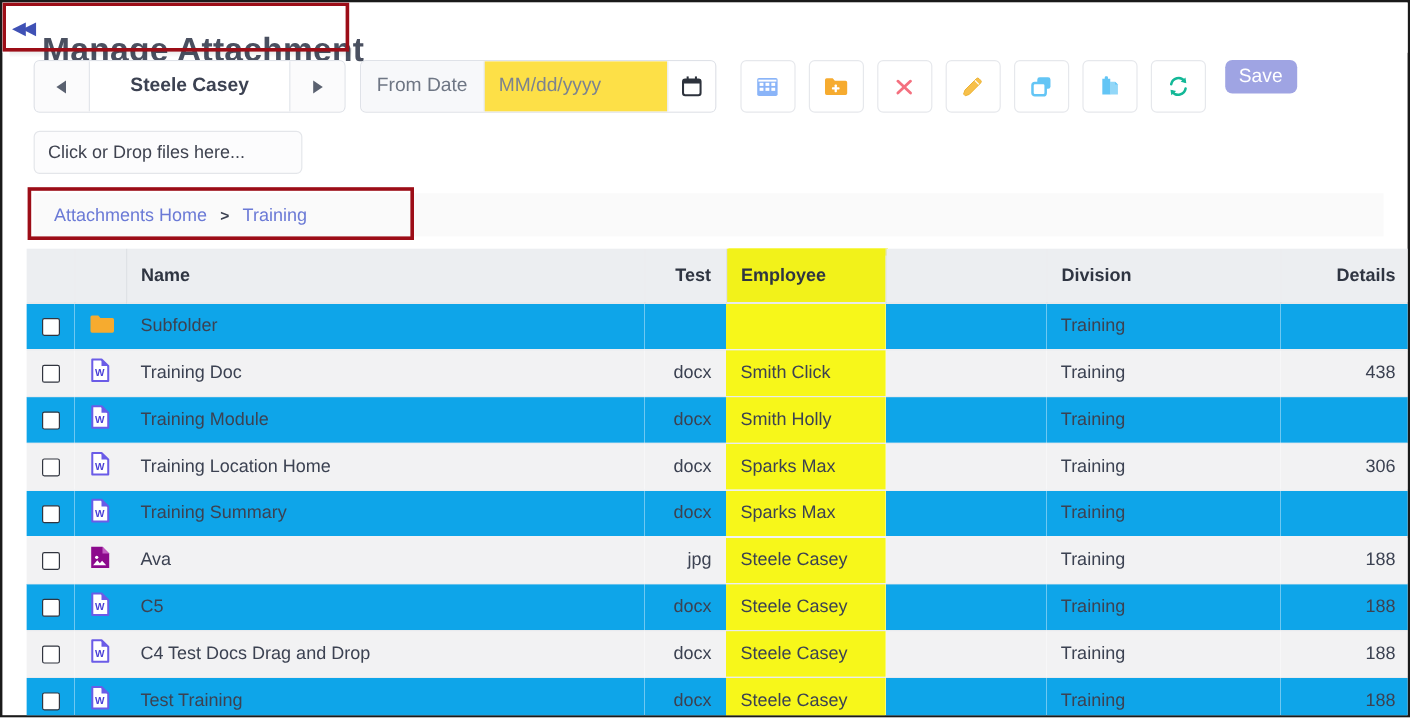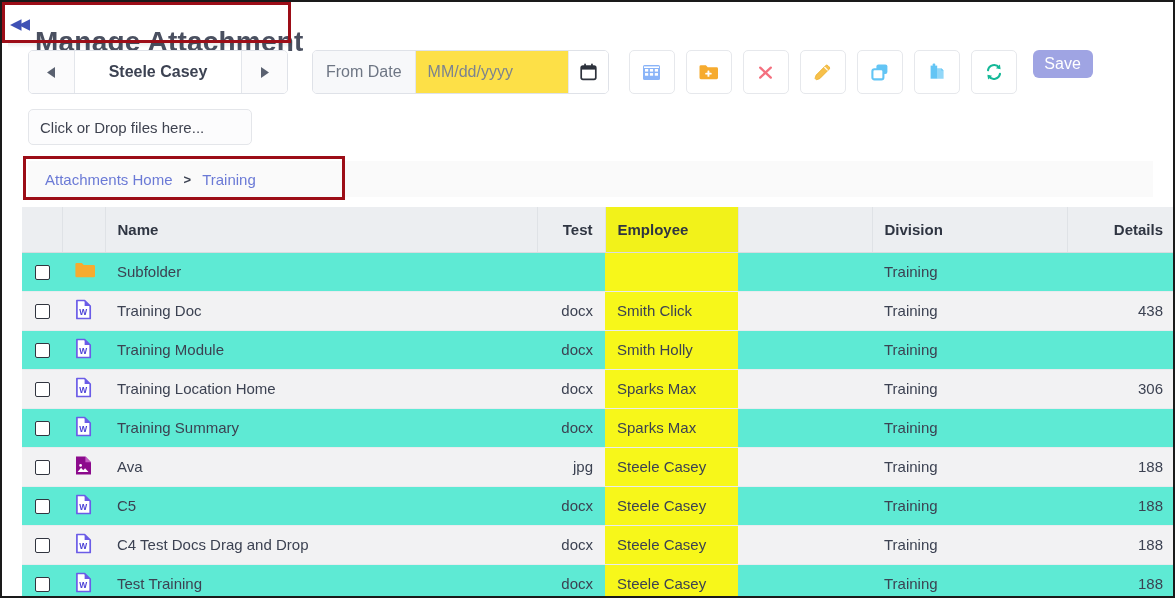--- a/index.html
+++ b/index.html
@@ -71,21 +71,21 @@
   .nav-btn.left { border-right: 1px solid #e3e6eb; }
   .nav-btn.right { border-left: 1px solid #e3e6eb; }
   .nav-label {
     min-width: 166px; height: 42px;
     display: flex; align-items: center; justify-content: center;
     font-size: 16px; font-weight: bold; color: #3c4252;
     background: #fff;
   }
 
   .date-group {
-    display: flex; height: 44px; margin-left: 24px;
+    display: flex; height: 44px; margin-left: 12px;
     border: 1px solid #dfe2e8; border-radius: 5px; overflow: hidden;
     background: #fff;
   }
   .date-prefix {
     display: flex; align-items: center; padding: 0 13px;
     height: 42px; background: #f7f8fa; color: #6e7684;
     font-size: 16px; border-right: 1px solid #e3e6eb;
   }
   .date-input {
     width: 152px; height: 42px; border: 0; outline: none;
@@ -163,21 +163,21 @@
     background: #eceef1;
     font-weight: bold; font-size: 15px; color: #2f3542;
     border-right: 1px solid #dfe2e6;
     border-bottom: 1px solid #d9dce0;
     height: 45px;
     text-align: left;
   }
   table.g thead th.r { text-align: right; }
   table.g thead th:last-child { border-right: 0; }
   table.g tbody td { border-bottom: 1px solid #e9ebee; }
-  tr.even td { background: #5eead4; }
+  tr.even td { background: #0ea5e9; }
   tr.odd  td { background: #f2f2f3; }
   td.c-chk { width: 40px; text-align: center; padding: 0; }
   td.c-icon { width: 43px; text-align: center; padding: 0; }
   td.c-name { width: 432px; }
   td.c-type { width: 68px; text-align: right; padding-right: 10px; }
   td.c-emp  { width: 133px; background: #f7f71a !important; }
   td.c-blank{ width: 134px; }
   td.c-div  { width: 195px; }
   td.c-det  { width: 108px; text-align: right; padding-right: 22px; }
   th.h-chk  { width: 40px; }

